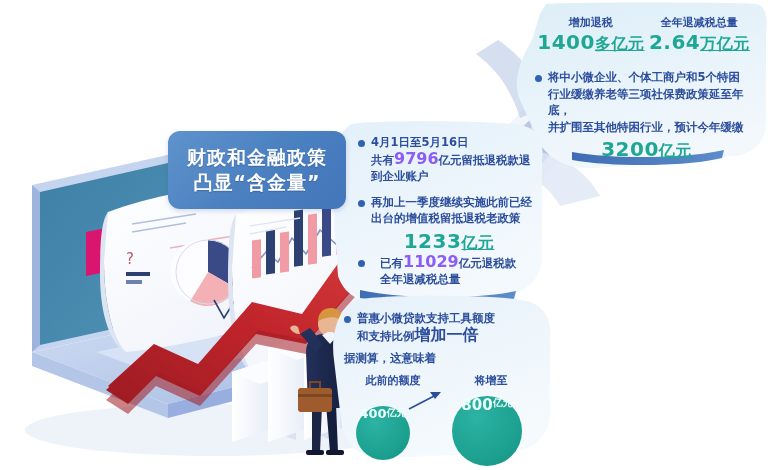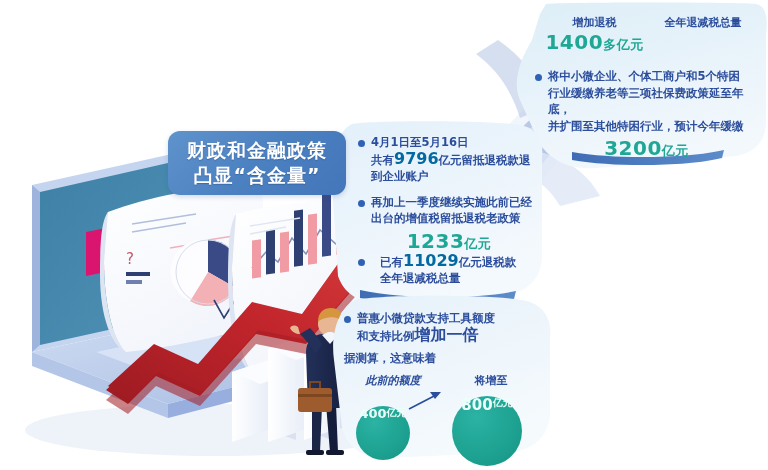--- a/index.html
+++ b/index.html
@@ -7,21 +7,21 @@
     width:768px;height:470px;overflow:hidden;position:relative;
     font-family:"DejaVu Sans","Liberation Sans",sans-serif;
     background:#ffffff;
   }
   #stage{position:absolute;left:0;top:0;width:768px;height:470px;overflow:hidden;}
   .layer{position:absolute;left:0;top:0;width:768px;height:470px;}
   svg.layer{pointer-events:none;}
 
   
   .title-banner{
-    position:absolute;left:168px;top:131px;width:178px;height:64px;
+    position:absolute;left:168px;top:131px;width:178px;height:78px;
     border-radius:12px;
     background:linear-gradient(135deg,#5f93cc 0%,#4a7fc0 55%,#4376ba 100%);
     box-shadow:0 2px 5px rgba(50,80,140,.20);
     display:flex;flex-direction:column;align-items:center;justify-content:center;
     z-index:6;
   }
   .title-line{
     color:#ffffff;font-weight:bold;letter-spacing:1px;
     font-size:19px;line-height:25px;white-space:nowrap;
     text-shadow:0 1px 1px rgba(30,60,110,.35);
@@ -30,24 +30,24 @@
   
   .card{position:absolute;z-index:4;}
   .card-text{position:relative;z-index:5;}
 
   .bullet-row{display:flex;align-items:flex-start;margin-bottom:2px;}
   .dot{
     width:7px;height:7px;border-radius:50%;background:#2f61b4;
     margin-top:6px;margin-right:6px;flex:0 0 auto;
   }
   .btxt{color:#2b4d9c;font-size:11.5px;line-height:16.5px;font-weight:bold;}
-  .hl{color:#0369a1;font-weight:bold;}
+  .hl{color:#8b5cf6;font-weight:bold;}
   .big{font-size:16px;}
   .num-teal{color:#1fa795;font-size:20px;font-weight:bold;letter-spacing:.5px;}
-  .num-teal .unit{font-size:13px;}
+  .num-teal .unit{font-size:16px;text-decoration:underline;}
   .sub-label{color:#2b4d9c;font-size:11px;font-weight:bold;}
   .center{text-align:center;}
 
   
   #card-top{left:519px;top:2px;width:249px;height:168px;}
   #card-top .card-text{padding:12px 16px 0 16px;}
   .two-col{display:flex;justify-content:space-around;margin-top:1px;}
   .col{text-align:center;}
 
   
@@ -62,21 +62,21 @@
   .circle{
     position:absolute;border-radius:50%;
     background:radial-gradient(circle at 35% 30%,#2bb3a3 0%,#1b9e8e 70%,#16907f 100%);
     display:flex;justify-content:center;
     color:#eafffb;font-weight:bold;
   }
   #circle-before{left:12px;top:14px;width:54px;height:54px;font-size:13px;}
   #circle-after{left:108px;top:4px;width:70px;height:70px;font-size:15px;}
   .circle .unit{font-size:10px;}
   .lbl-row{display:flex;}
-  .lbl-before{width:100px;text-align:center;font-style:italic;}
+  .lbl-before{width:100px;text-align:center;}
   .lbl-after{width:100px;text-align:center;}
 </style>
 </head>
 <body>
 
 <div id="stage">
 
   <svg class="layer" viewBox="0 0 768 470">
     <defs>
       <linearGradient id="ribA" x1="0" y1="0" x2="1" y2="1">
@@ -302,20 +302,23 @@
     <div class="card-text">
       <div class="two-col">
         <div class="col">
           <div class="sub-label">增加退税</div>
           <div class="num-teal">
             <span>1400</span><span class="unit">多亿元</span>
           </div>
         </div>
         <div class="col">
           <div class="sub-label">全年退减税总量</div>
+          <div class="num-teal">
+            <span>2.64</span><span class="unit">万亿元</span>
+          </div>
         </div>
       </div>
 
       <div class="bullet-row" style="margin-top:14px;">
         <span class="dot"></span>
         <span class="btxt">
           <span>将中小微企业、个体工商户和5个特困</span><br>
           <span>行业缓缴养老等三项社保费政策延至年底，</span><br>
           <span>并扩围至其他特困行业，预计今年缓缴</span>
         </span>

